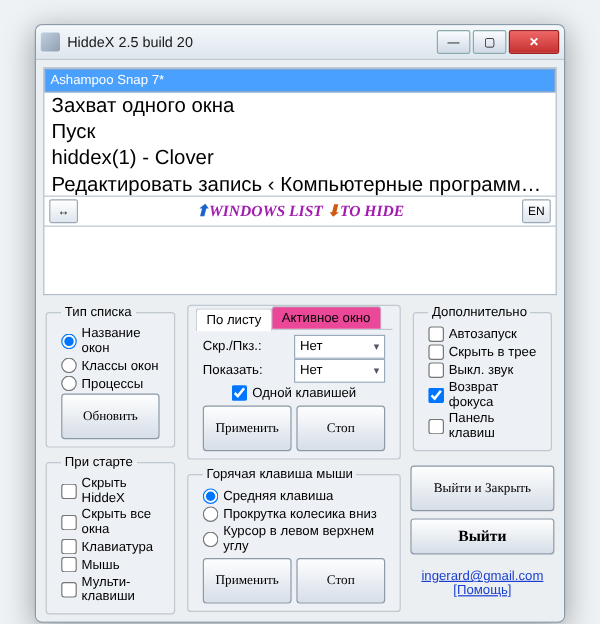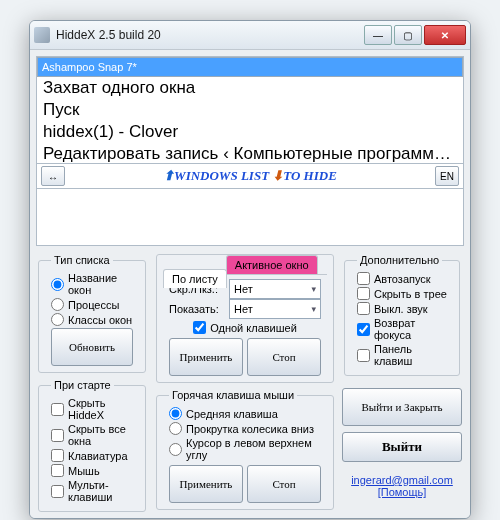--- a/index.html
+++ b/index.html
@@ -10,36 +10,36 @@
 .tbtns{display:flex;gap:2px}
 .tbtn{width:26px;height:18px;border:1px solid #8aa;border-radius:2px;display:flex;align-items:center;justify-content:center;font-size:10px;background:linear-gradient(#fafcff,#d0dae6)}
 .tbtn.close{width:40px;background:linear-gradient(#ef6767,#c53030);border-color:#a02020;color:#fff;font-weight:700}
 .client{background:#eceff2;padding:6px}
 .list{background:#fff;border:1px solid #b0bcc8;height:106px;overflow:hidden}
 .row{padding:1px 6px;font-size:17px;white-space:nowrap;overflow:hidden;text-overflow:ellipsis}
 .row.sel{background:#49a0ff;color:#fff}
 .strip{display:flex;align-items:center;background:#fff;border:1px solid #b0bcc8;border-top:0;height:24px;padding:0 4px}
 .sbtn{width:22px;height:18px;border:1px solid #9aa8b6;border-radius:2px;background:linear-gradient(#fff,#dfe6ee);display:flex;align-items:center;justify-content:center;font-size:10px}
 .midbanner{flex:1;text-align:center;font:italic 700 13px Georgia,serif;letter-spacing:0;color:#2a4a7a}
-.midbanner b{color:#1d4ed8}
+.midbanner b{color:#a21caf}
 .arrow-blue{color:#1a64d0}
 .arrow-org{color:#d05a10}
 .hidepane{background:#fff;border:1px solid #b0bcc8;border-top:0;height:56px}
 .cols{display:grid;grid-template-columns:112px 182px 120px;gap:6px;margin-top:8px}
 .fs{border:1px solid #c0c8d0;border-radius:3px;padding:4px 12px 6px;background:#edf0f4}
 .fs legend{font-size:11px;padding:0 3px}
 .rad,.chk{display:flex;align-items:center;gap:4px;margin:2px 0}
 input[type=radio],input[type=checkbox]{margin:0}
 .btn{height:38px;border:1px solid #8c9aa8;border-radius:3px;background:linear-gradient(#fefefe,#d6dee8);padding:0 8px;font:11px Tahoma;display:flex;align-items:center;justify-content:center}
 .btn.wide{width:100%;box-sizing:border-box}
 .btn.big{height:30px;font-weight:700;font-size:13px}
 .tabs{display:flex;border-bottom:1px solid #c0c8d0;margin:-4px -6px 4px}
 .tab{padding:3px 8px;border:1px solid #c0c8d0;border-bottom:0;background:#ec4899;margin-right:-1px;border-radius:3px 3px 0 0}
-.tab.on{background:#fff;position:relative;top:14px}
-.kvrow{display:flex;align-items:center;gap:4px;margin:0 0}
+.tab.on{background:#fff;position:relative;top:2px}
+.kvrow{display:flex;align-items:center;gap:20px;margin:0 0}
 .kvrow label{width:56px}
 .sel{flex:1;height:18px;border:1px solid #9ab;background:#fff;padding:0 4px;display:flex;align-items:center;justify-content:space-between;font-size:11px}
 .chev{font-size:9px;color:#556}
 .btnrow{display:flex;gap:4px;margin-top:4px}
 .btnrow .btn{flex:1}
 .links{font-size:11px;text-align:center;margin-top:12px}
 .links a{color:#1a3ed0;text-decoration:underline}
 .email{color:#c03010}
 </style>
 </head>
@@ -77,25 +77,25 @@
     <div class="cols">
       <div>
         <fieldset class="fs">
           <legend>Тип списка</legend>
           <label class="rad">
               <input type="radio" checked="" style="">
               <span>Название окон</span>
             </label>
           <label class="rad">
               <input type="radio" style="">
+              <span>Классы окон</span>
+            </label>
+          <label class="rad">
+              <input type="radio" style="">
               <span>Процессы</span>
-            </label>
-          <label class="rad">
-              <input type="radio" style="">
-              <span>Классы окон</span>
             </label>
           <button class="btn wide">Обновить</button>
         </fieldset>
         <fieldset class="fs" style="margin-top:6px">
           <legend>При старте</legend>
           <label class="chk">
               <input type="checkbox" style="">
               <span>Скрыть HiddeX</span>
             </label>
           <label class="chk">

